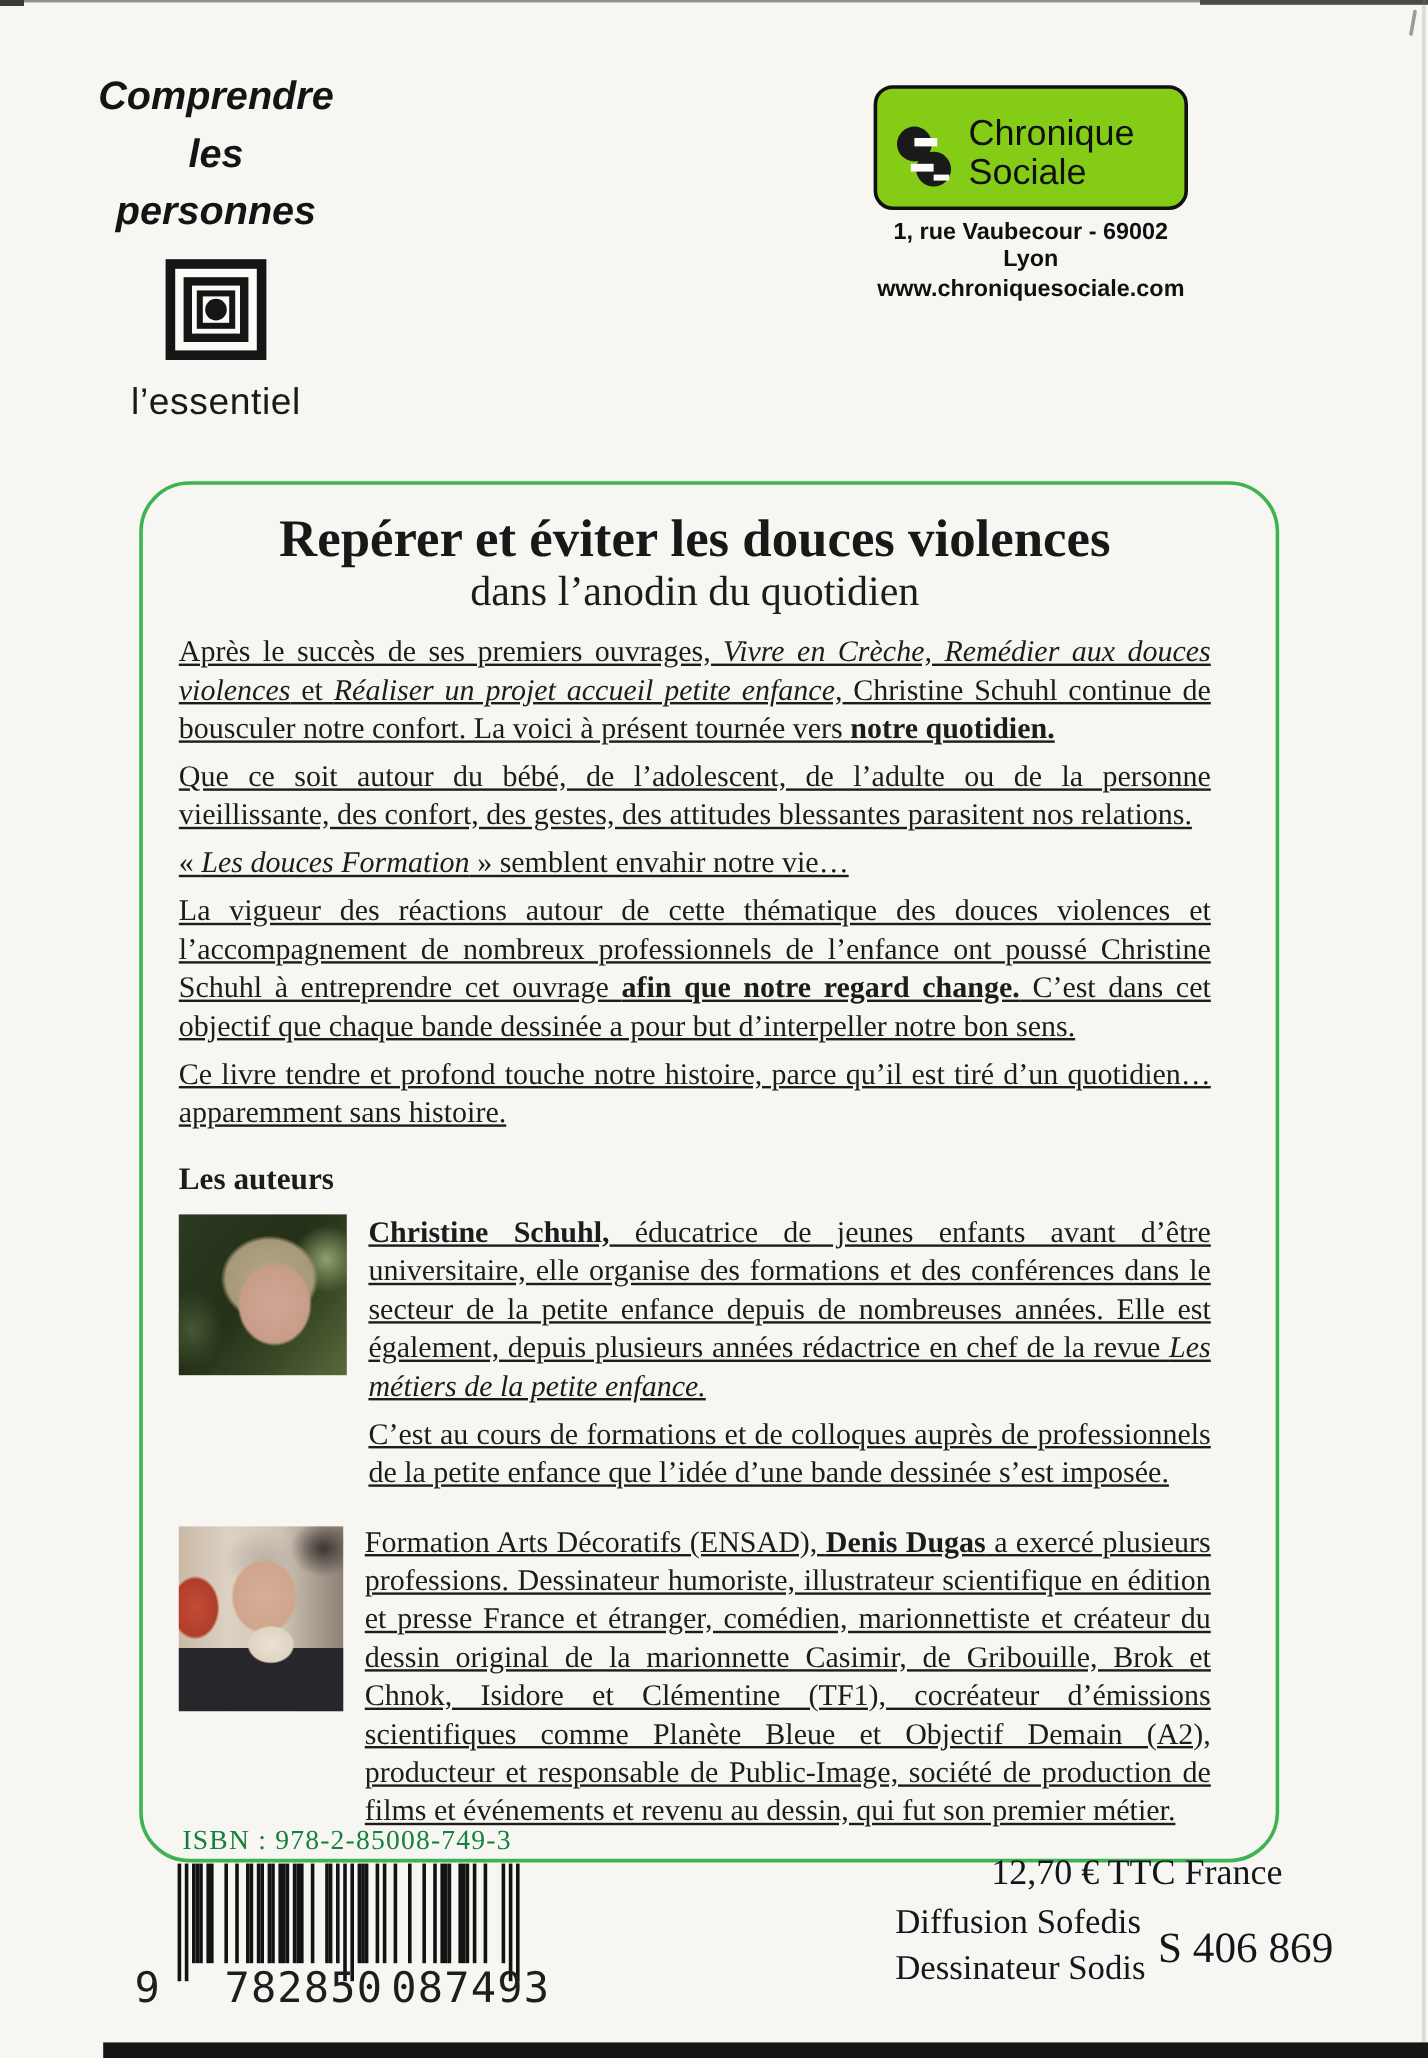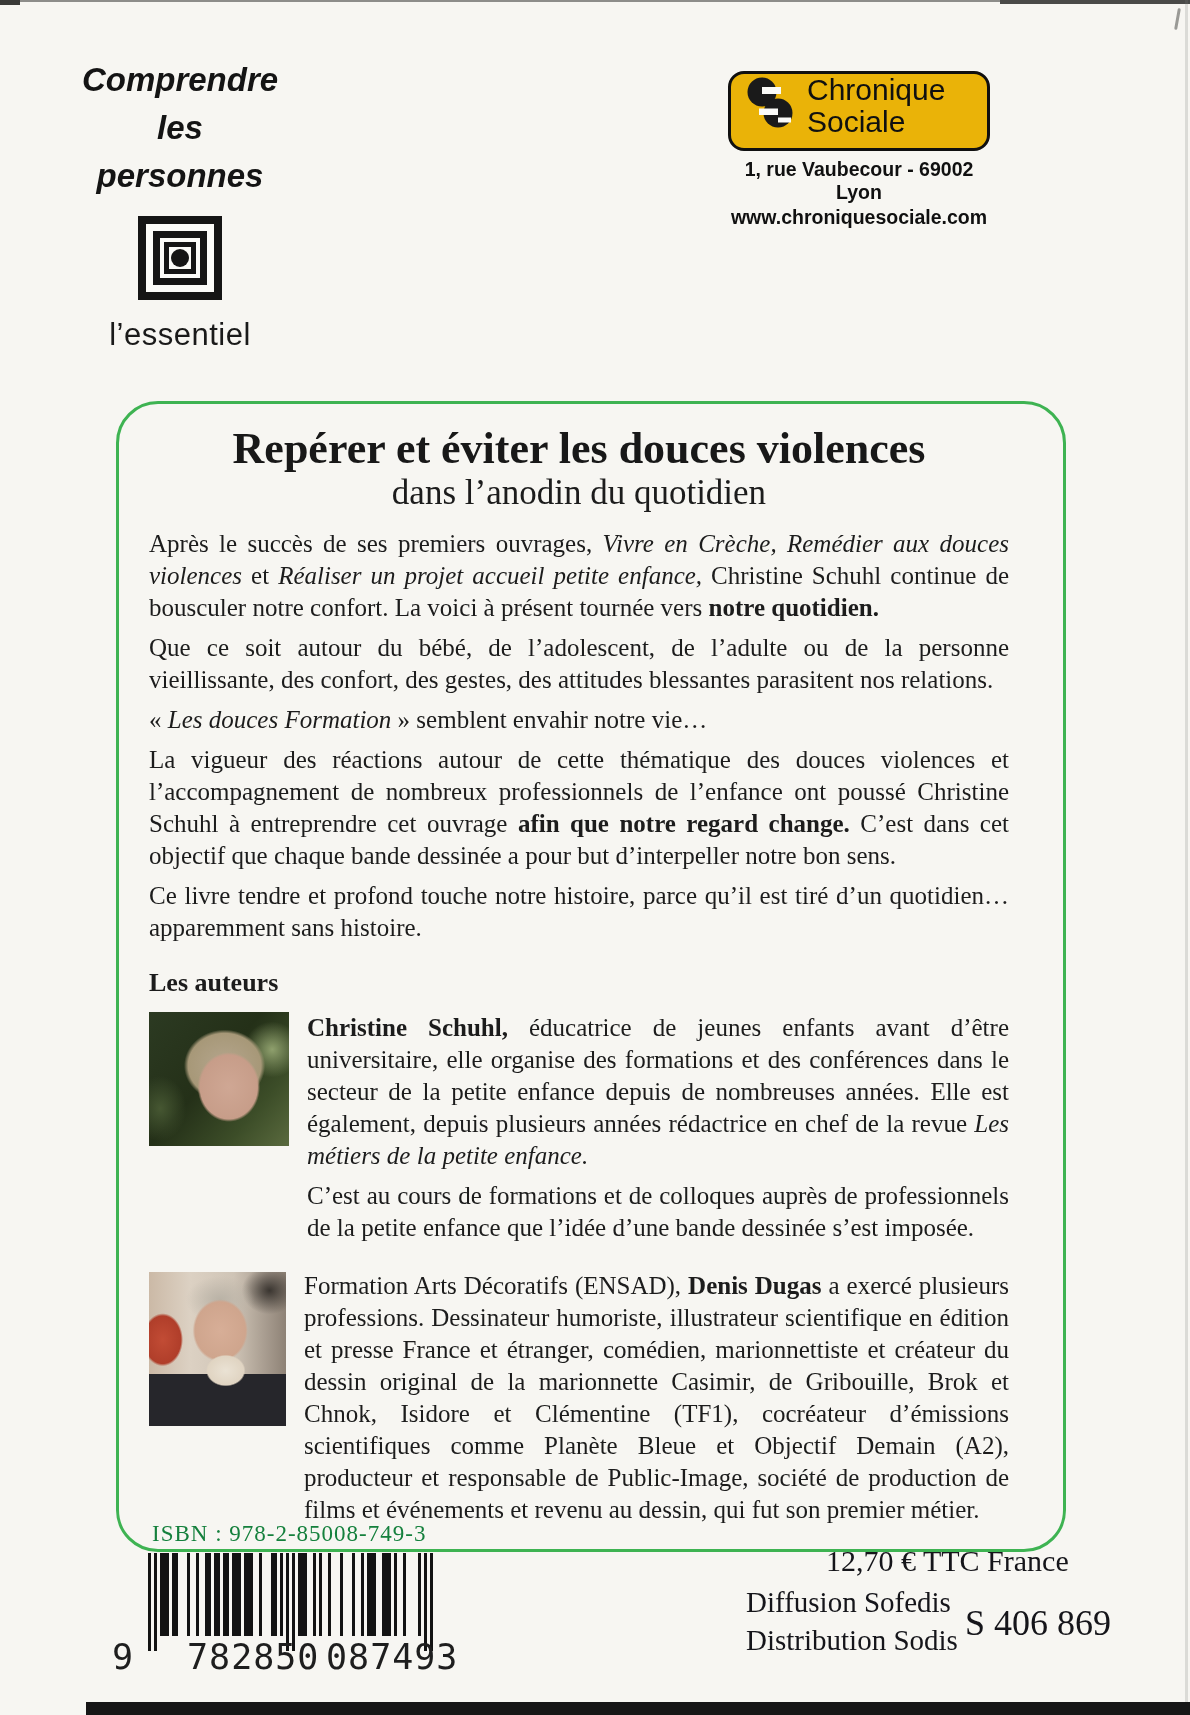--- a/index.html
+++ b/index.html
@@ -20,32 +20,32 @@
               font-size:33px;line-height:1.45;color:#141414;}
   .series-logo{width:84px;height:84px;margin:16px auto 0;border:8px solid #151515;box-sizing:border-box;
                display:flex;align-items:center;justify-content:center;background:#fbfbf8;}
   .sl2{width:54px;height:54px;border:7px solid #151515;box-sizing:border-box;display:flex;align-items:center;justify-content:center;}
   .sl3{width:32px;height:32px;border:5px solid #151515;box-sizing:border-box;display:flex;align-items:center;justify-content:center;}
   .sl-dot{width:18px;height:18px;border-radius:50%;background:#151515;}
   .series-name{margin-top:13px;font-weight:normal;font-style:normal;font-size:31px;letter-spacing:.5px;color:#1a1a1a;}
 
   
   .publisher{position:absolute;left:728px;top:71px;width:262px;font-family:"Liberation Sans",sans-serif;color:#101010;}
-  .pub-box{border:3px solid #101010;border-radius:16px;height:74px;display:flex;align-items:flex-start;
-           padding:0 10px;box-sizing:content-box;background:#eab308;}
+  .pub-box{border:3px solid #101010;border-radius:16px;height:74px;display:flex;align-items:flex-end;
+           padding:12px 10px;box-sizing:content-box;background:#84cc16;}
   .pub-name{font-size:30px;line-height:1.06;margin-left:8px;}
   .pub-address{font-weight:bold;font-size:19.5px;margin-top:7px;text-align:center;}
   .pub-site{font-weight:bold;font-size:19.5px;margin-top:2px;text-align:center;}
 
   
   .main-box{position:absolute;left:116px;top:356px;width:950px;height:1151px;box-sizing:border-box;
             border:3.5px solid #3eb352;border-radius:42px;padding:16px 54px 0 30px;overflow:hidden;margin-top:45px;}
   .title{text-align:center;font-size:44px;font-weight:bold;margin:4px 0 0;line-height:1.12;color:#181818;}
   .subtitle{text-align:center;font-size:35px;font-weight:normal;margin:0 0 14px;line-height:1.15;}
-  .bc-p{font-size:25px;line-height:32px;text-align:justify;margin:0 0 8px;}
+  .bc-p{font-size:25px;line-height:32px;text-align:justify;margin:0 0 8px;text-decoration:underline;}
   .seg-i{font-style:italic;}
   .seg-b{font-weight:bold;}
   .authors-heading{font-size:26px;font-weight:bold;margin:24px 0 14px;}
   .author-row{display:flex;gap:18px;margin-bottom:18px;}
   .photo{flex:0 0 auto;}
   .photo-christine{width:140px;height:134px;
     background:
       radial-gradient(52px 58px at 57% 56%, #cfa794 0%, #c79d89 55%, rgba(0,0,0,0) 60%),
       radial-gradient(70px 62px at 54% 40%, #b5a68e 0%, #a79878 52%, rgba(0,0,0,0) 58%),
       radial-gradient(45px 45px at 88% 28%, #8fa06d 0%, rgba(0,0,0,0) 62%),
@@ -243,17 +243,17 @@
       <div class="bc-module bar guard"></div>
       <div class="bc-module guard"></div>
       <div class="bc-module bar guard"></div>
     </div>
   <span class="bc-digit bcd-1">9</span>
   <span class="bc-digit bcd-2">782850</span>
   <span class="bc-digit bcd-3">087493</span>
 
   <div class="price">12,70 € TTC France</div>
   <div class="diffusion">Diffusion Sofedis</div>
-  <div class="distribution">Distribution Sodis</div>
+  <div class="distribution">Dessinateur Sodis</div>
   <div class="print-code">S 406 869</div>
 
   <div class="edge-bottom"></div>
 </div>
 
 </body></html>

